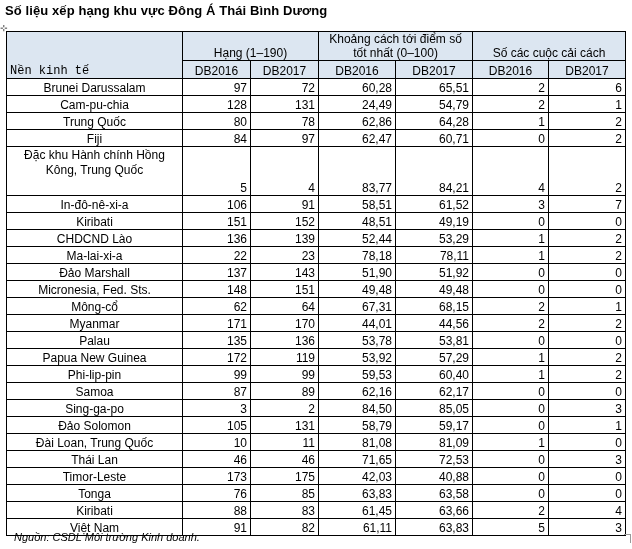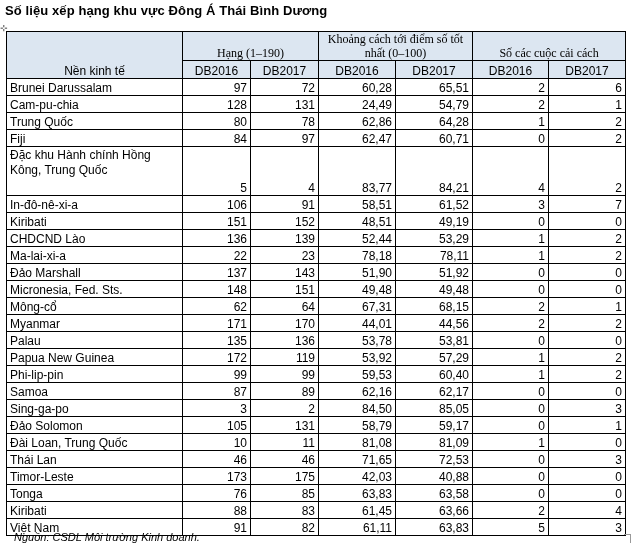--- a/index.html
+++ b/index.html
@@ -61,48 +61,48 @@
     line-height: 14px;
   }
 
   thead th {
     background: #dce6f1;
     text-align: center;
     font-size: 12px;
   }
 
   th.econ-head {
-    text-align: center;
+    text-align: left;
     vertical-align: bottom;
     font-weight: bold;
     padding-bottom: 1px;
+    font-family: Liberation Mono, monospace;
   }
 
   th.group-head {
     vertical-align: bottom;
     padding-bottom: 1px;
     font-weight: bold;
-    font-family: Liberation Serif, serif;
   }
 
   th.sub-head {
     vertical-align: middle;
     height: 17px;
     font-weight: bold;
     padding-bottom: 0;
   }
 
   tbody td {
     height: 16px;
     vertical-align: middle;
     background: #ffffff;
   }
 
   td.econ {
-    text-align: left;
+    text-align: center;
     padding-left: 4px;
   }
 
   td.num {
     text-align: right;
     padding-right: 5px;
   }
 
   td.econ.two-line {
     line-height: 15px;

